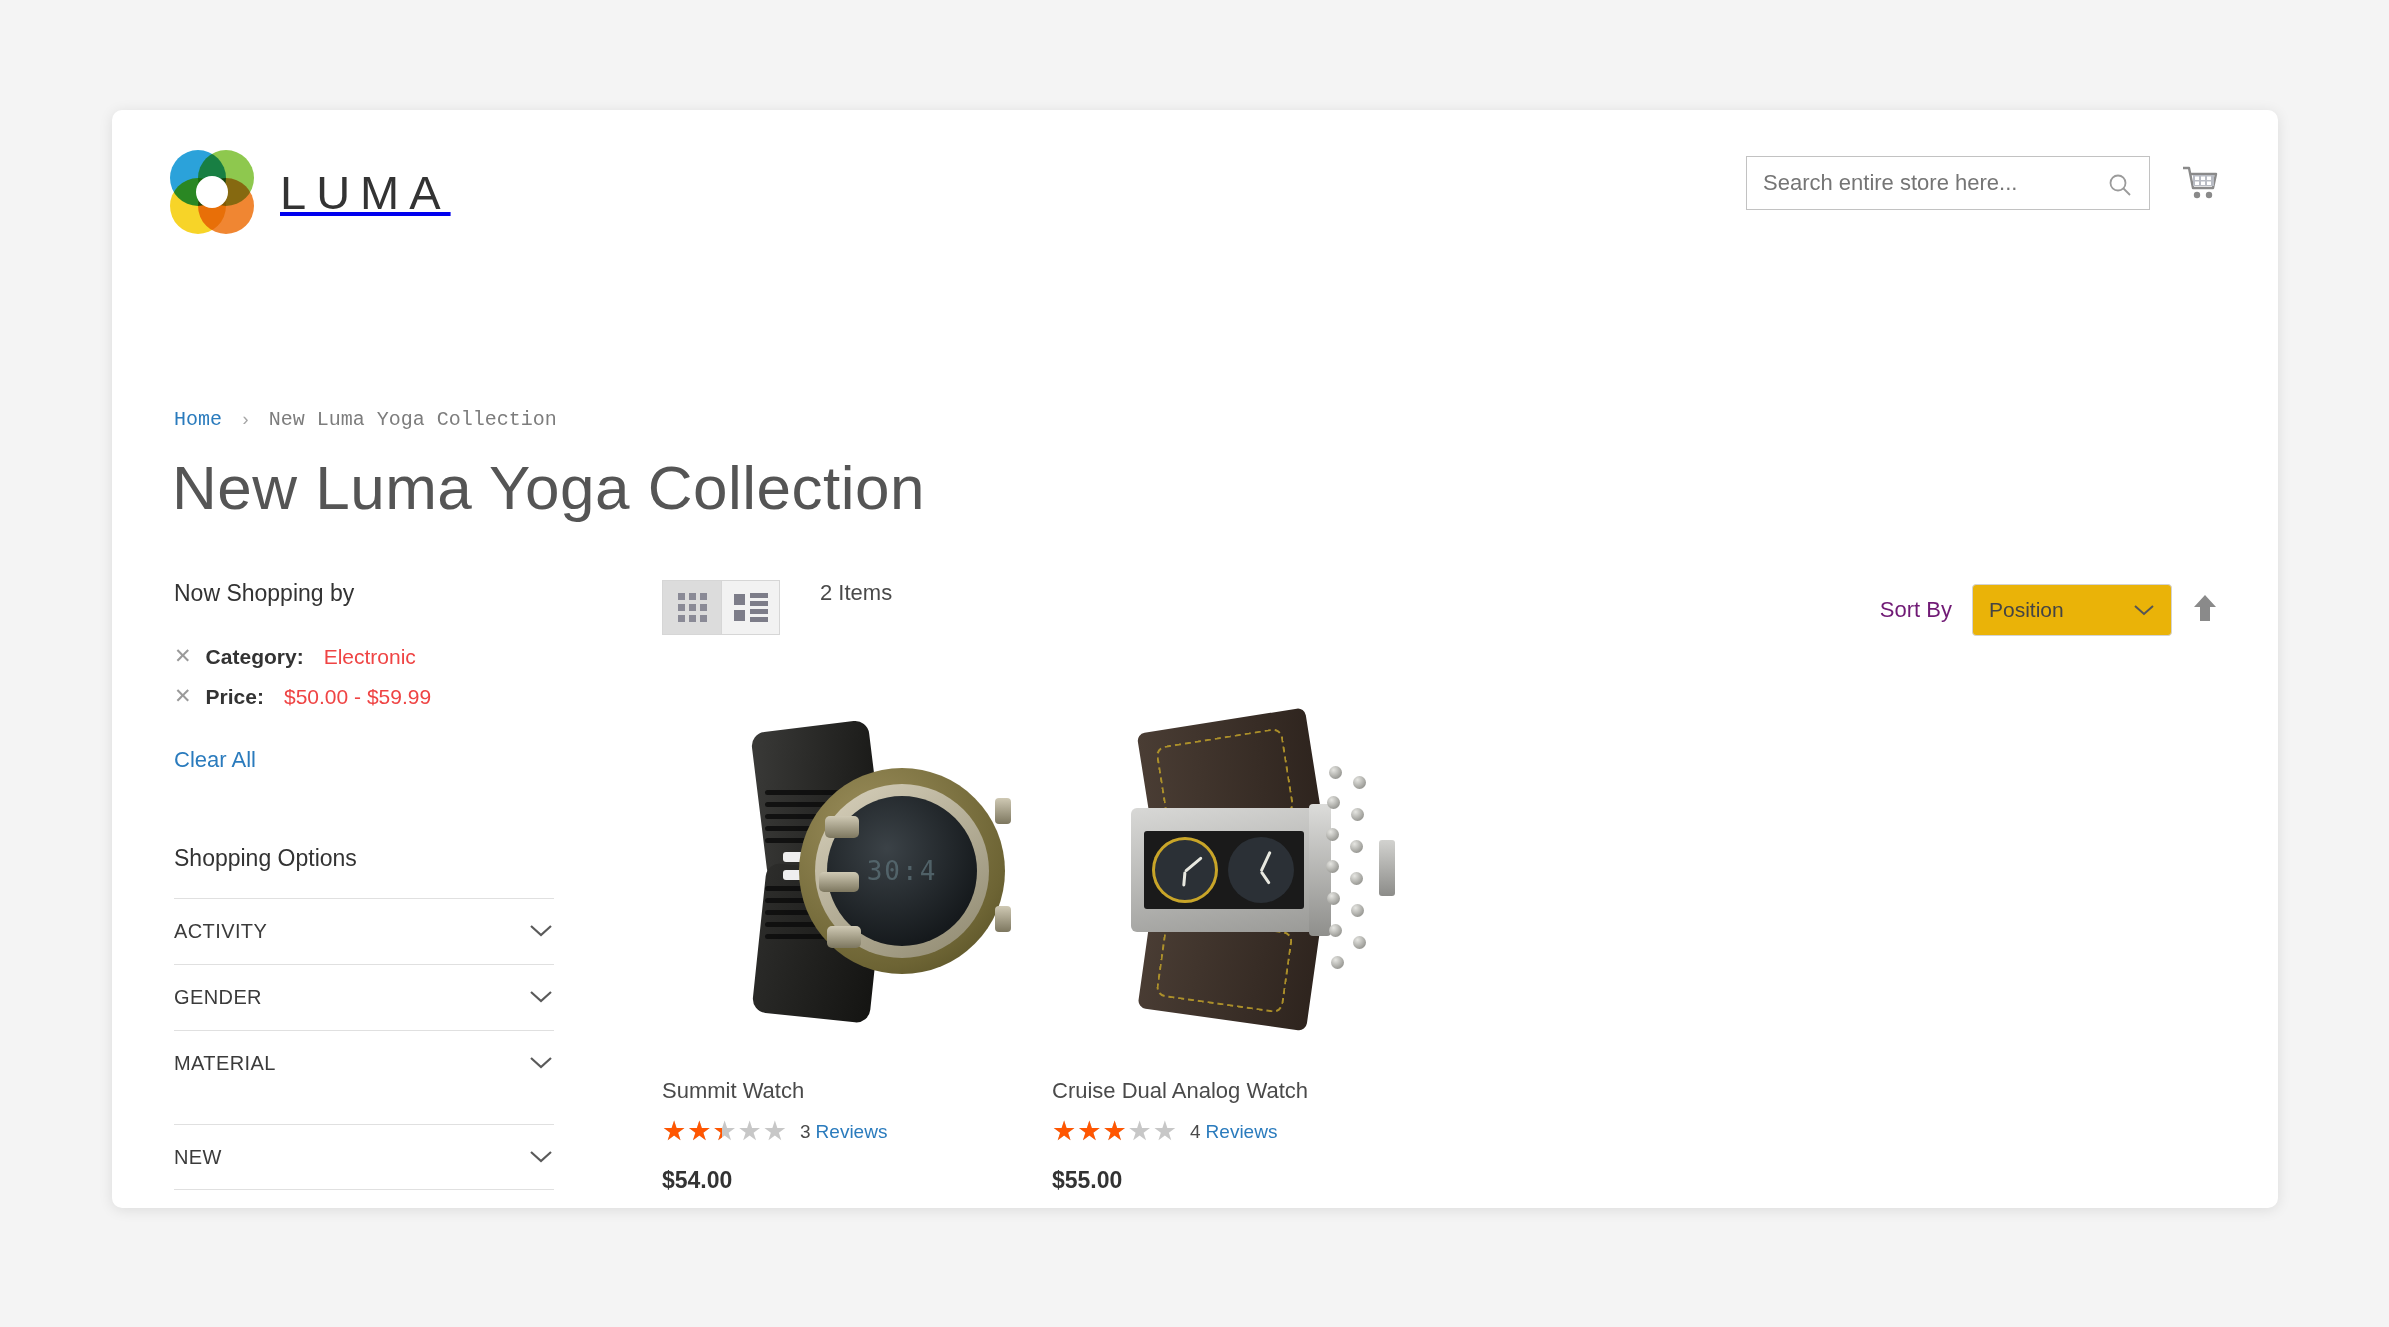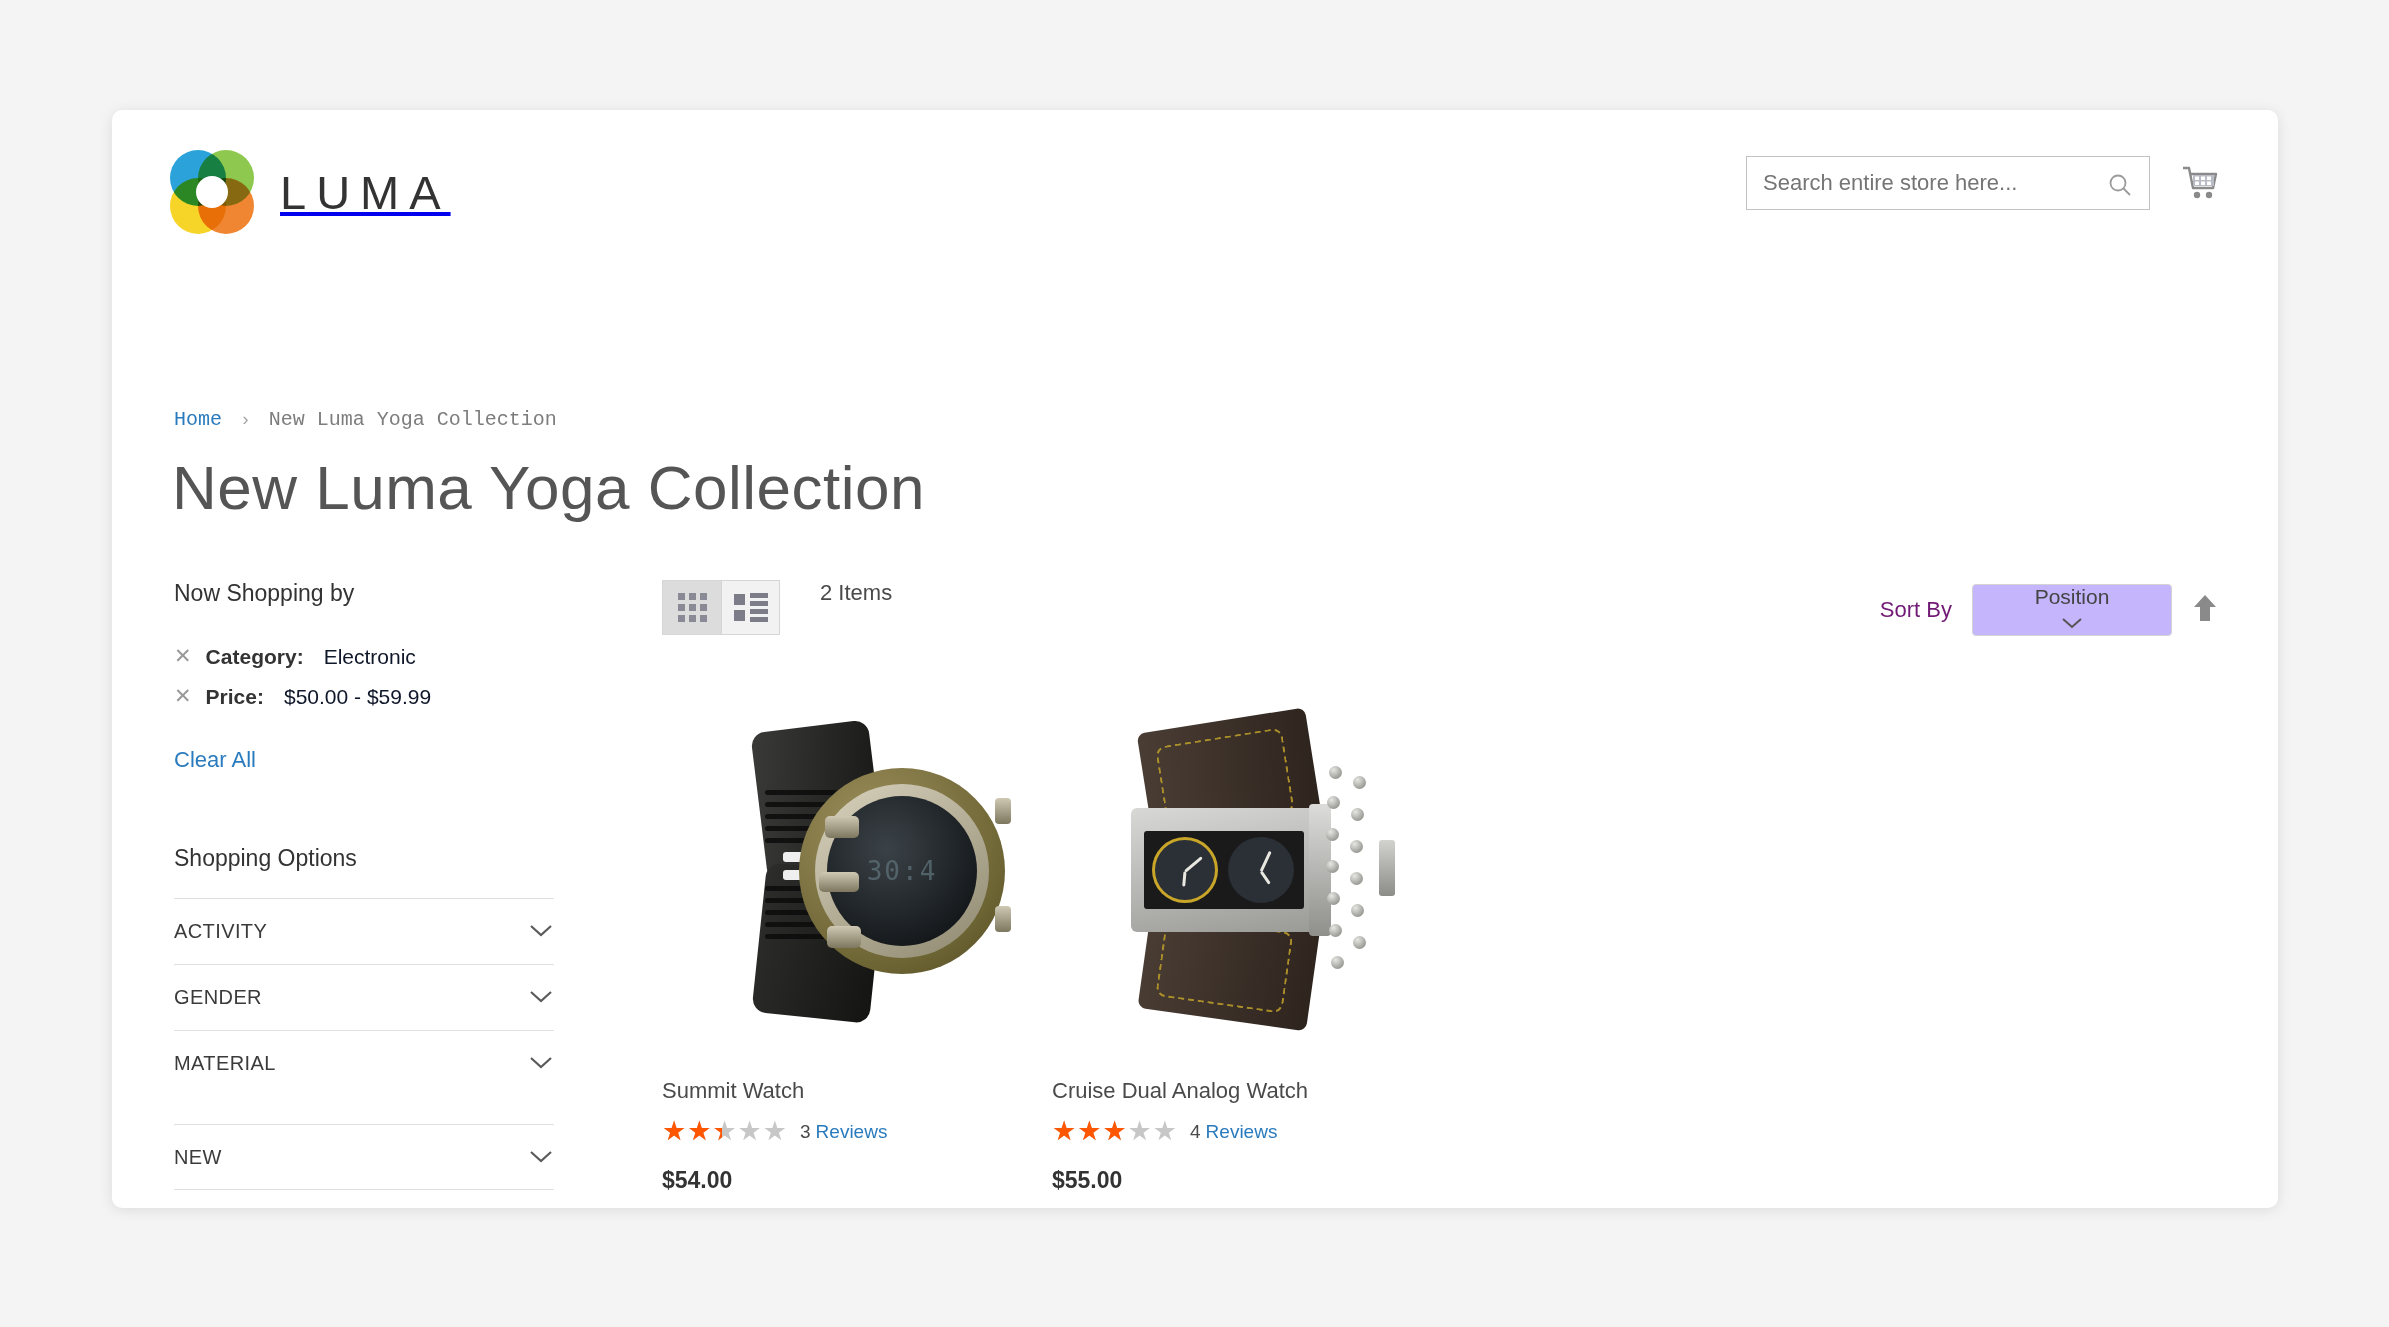--- a/index.html
+++ b/index.html
@@ -89,21 +89,21 @@
   
   .side-heading {
     font-size: 23px; color: #333; font-weight: 400; margin-bottom: 38px;
   }
   .filter-item {
     display: flex; align-items: baseline; gap: 14px;
     font-size: 21px; margin-bottom: 16px;
   }
   .x-icon { color: #9a9a9a; font-size: 21px; line-height: 1; position: relative; top: -1px; }
   .filter-label { color: #333; font-weight: 700; }
-  .filter-value { color: #0f172a; margin-left: 6px; }
+  .filter-value { color: #ef4444; margin-left: 6px; }
   .clear-all {
     display: inline-block; margin-top: 22px;
     color: #2a7bbd; font-size: 22px; text-decoration: none;
   }
   .shopping-options-title {
     margin-top: 72px; font-size: 23px; color: #333; font-weight: 400;
   }
   .filter-accordion { margin-top: 26px; }
   .acc-row {
     border-top: 1px solid #e0e0e0;
@@ -135,23 +135,23 @@
   .list-ico .lines { display: grid; grid-template-rows: repeat(4, 5px); gap: 3px; }
   .list-ico .lines i { width: 18px; height: 5px; background: #7d7d89; display: block; }
   .items-count { margin-left: 40px; font-size: 22px; color: #4a4a4a; }
   .sorter {
     position: absolute; right: 0; top: 0;
     display: flex; align-items: center; gap: 20px; height: 60px;
   }
   .sort-label { font-size: 22px; color: #701a75; }
   .sort-select {
     width: 200px; height: 52px;
-    background: #c4b5fd; border: 1px solid #d3d3d3; border-radius: 4px;
+    background: #eab308; border: 1px solid #d3d3d3; border-radius: 4px;
     display: flex; align-items: center; justify-content: space-between;
-    padding: 0 16px; font-size: 21px; color: #444; flex-direction: column;
+    padding: 0 16px; font-size: 21px; color: #444;
   }
   .sort-dir { color: #8a8a8a; font-size: 30px; line-height: 1; }
 
   
   .products { display: flex; gap: 0; margin-top: 60px; }
   .product { width: 390px; }
   .product-photo {
     height: 340px; display: flex; align-items: center; justify-content: center;
   }
   .product-name {

